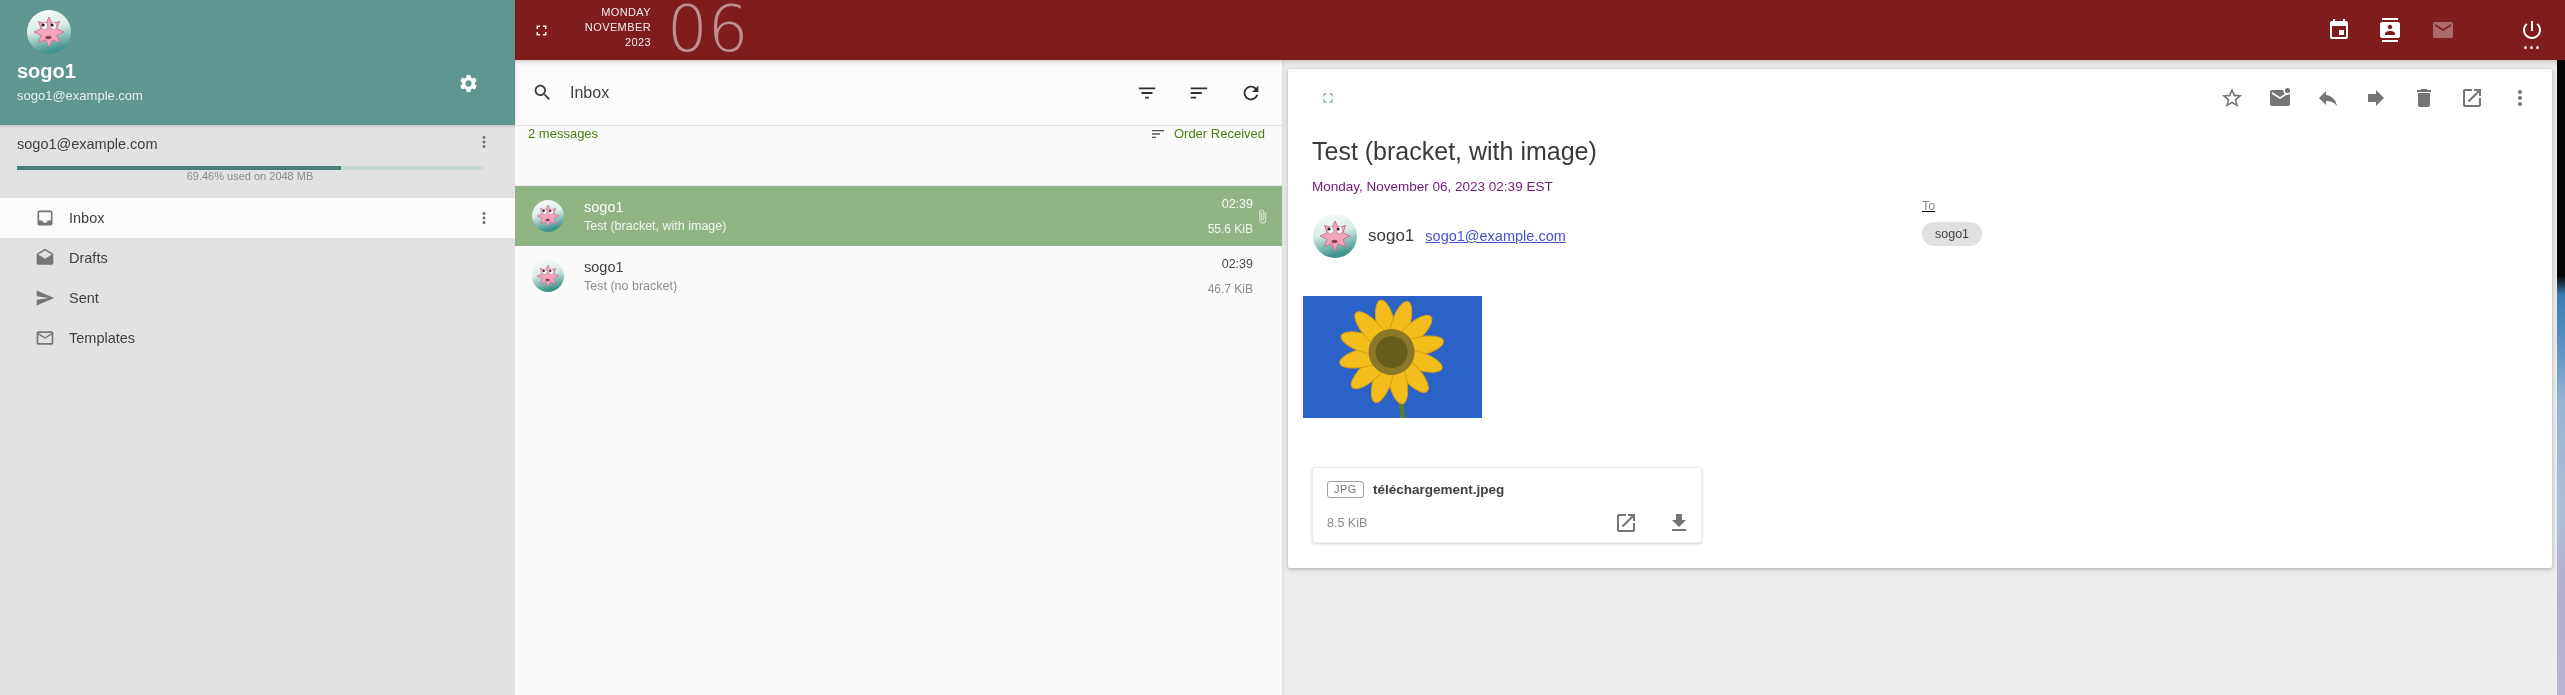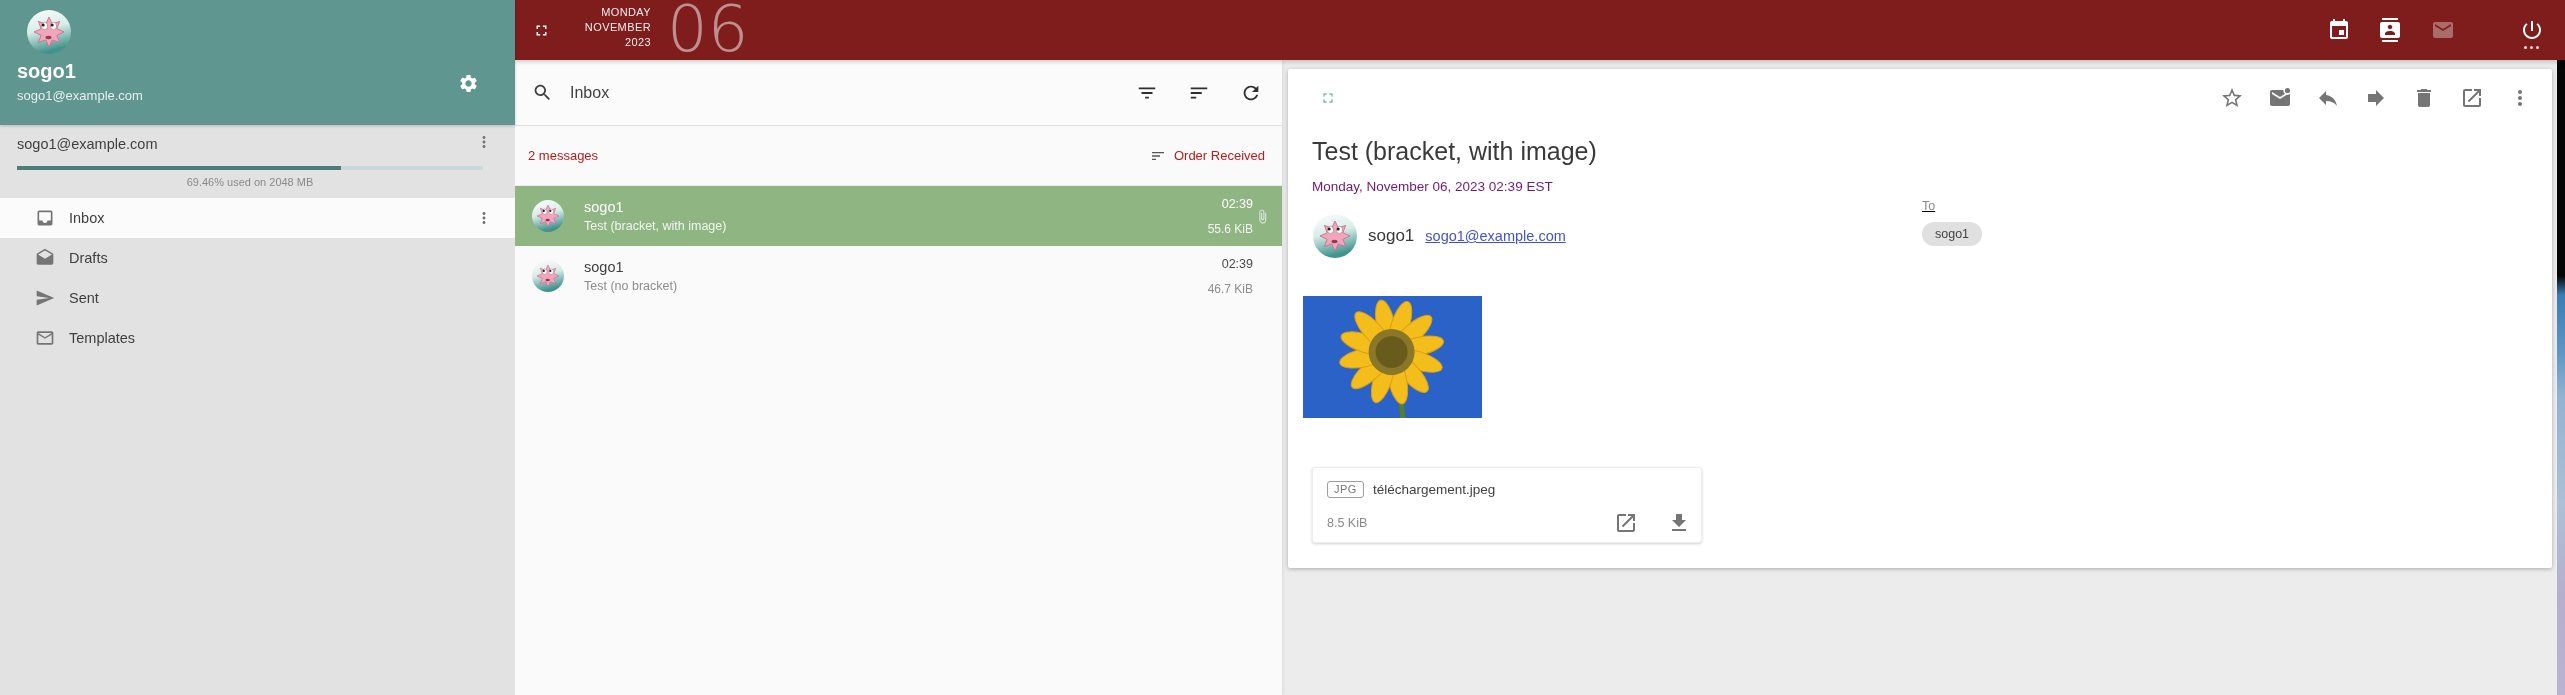--- a/index.html
+++ b/index.html
@@ -22,35 +22,35 @@
   .sidebar { left:0; top:0; width:515px; height:695px; background:#e2e2e2; z-index:6; }
   .sb-header { position:relative; width:515px; height:125px; background:#5f968f; box-shadow:0 1px 3px rgba(0,0,0,.2); }
   .sb-avatar { left:27px; top:10px; width:44px; height:44px; }
   .sb-name { left:17px; top:60px; color:#fff; font-size:20px; font-weight:bold; }
   .sb-email { left:17px; top:88px; color:rgba(255,255,255,.85); font-size:13px; }
   .sb-gear { left:458px; top:73px; color:#fff; cursor:pointer; }
   .sb-account-label { left:17px; top:136px; font-size:14.5px; color:#3f3f3f; }
   .sb-account-menu { left:475px; top:133px; color:#757575; cursor:pointer; }
   .quota-track { left:17px; top:166px; width:466px; height:4px; background:#c7dad7; }
   .quota-fill { height:4px; background:#4c7d77; }
-  .quota-text { left:17px; top:176px; width:466px; text-align:center; font-size:11px; color:#8a8a8a; }
+  .quota-text { left:17px; top:170px; width:466px; text-align:center; font-size:11px; color:#8a8a8a; }
   .folders { left:0; top:198px; width:515px; }
   .folder { position:relative; height:40px; display:flex; align-items:center; padding-left:35px; cursor:pointer; }
   .folder.active { background:#fbfbfb; }
   .folder .f-ic { color:#757575; margin-right:14px; }
   .folder .f-label { font-size:14.5px; color:#3f3f3f; }
   .folder .f-menu { position:absolute; left:475px; top:11px; color:#757575; }
 
   
   .list-pane { left:515px; top:60px; width:767px; height:635px; background:#fafafa; z-index:4; box-shadow:1px 0 3px rgba(0,0,0,.08); }
   .search-row { height:66px; display:flex; align-items:center; padding:0 20px 0 17px; border-bottom:1px solid #e0e0e0; background:#fbfbfb; }
   .search-ic { color:#3f3f3f; }
   .search-text { margin-left:17px; font-size:16px; color:#3f3f3f; flex:1; }
   .sr-btn { color:#2f2f2f; margin-left:30px; cursor:pointer; }
-  .count-row { height:60px; display:flex; align-items:center; padding:0 17px 0 13px; border-bottom:1px solid #ededed; color:#b91c1c; font-size:13px; }
+  .count-row { height:60px; display:flex; align-items:flex-start; padding:0 17px 0 13px; border-bottom:1px solid #ededed; color:#4d7c0f; font-size:13px; }
   .count-row .spacer { flex:1; }
   .count-sort-ic { color:#555; margin-right:8px; }
   .msg-row { height:60px; display:flex; align-items:center; padding:0 9px 0 17px; cursor:pointer; }
   .msg-row.selected { background:#8fb583; }
   .msg-avatar { width:32px; height:32px; flex:none; }
   .msg-texts { margin-left:20px; min-width:0; }
   .msg-sender { font-size:14.5px; color:#3f3f3f; }
   .msg-subject { font-size:12.5px; color:#8d8d8d; margin-top:4px; }
   .msg-meta { margin-left:auto; text-align:right; }
   .msg-time { font-size:12.5px; color:#4a4a4a; }
@@ -73,21 +73,21 @@
   .mc-sender { left:80px; top:157px; display:flex; align-items:baseline; }
   .mc-sender-name { font-size:17px; color:#3a3a3a; }
   .mc-sender-email { margin-left:11px; font-size:14.5px; color:#4353cc; text-decoration:underline; cursor:pointer; }
   .mc-to { left:634px; top:130px;text-decoration:underline; }
   .mc-to-label { font-size:12.5px; color:#8a8a8a; }
   .mc-to-chip { display:inline-block; margin-top:9px; padding:5px 13px; background:#e0e0e0; border-radius:14px; font-size:12.5px; color:#424242; }
   .mc-image { left:15px; top:227px; width:179px; height:122px; cursor:pointer; }
   .attach-card { left:24px; top:398px; width:390px; height:76px; background:#fff; border:1px solid #ededed; border-radius:3px; box-shadow:0 1px 3px rgba(0,0,0,.18); }
   .att-line1 { position:absolute; left:14px; top:13px; display:flex; align-items:center; }
   .att-badge { border:1px solid #9e9e9e; border-radius:3px; padding:1px 6px 2px; font-size:11px; color:#757575; letter-spacing:.5px; }
-  .att-name { margin-left:9px; font-size:13.5px; color:#3f3f3f; }
+  .att-name { margin-left:9px; font-size:13.5px; color:#3f3f3f;font-weight:bold; }
   .att-size { position:absolute; left:14px; top:48px; font-size:12.5px; color:#8a8a8a; }
   .att-btn { position:absolute; top:43px; color:#757575; cursor:pointer; }
   .att-open { left:301px; }
   .att-dl { left:354px; }
   .hiddendefs { width:0; height:0; position:absolute; }
 </style>
 </head>
 <body>
 
 <svg class="hiddendefs" aria-hidden="true">

